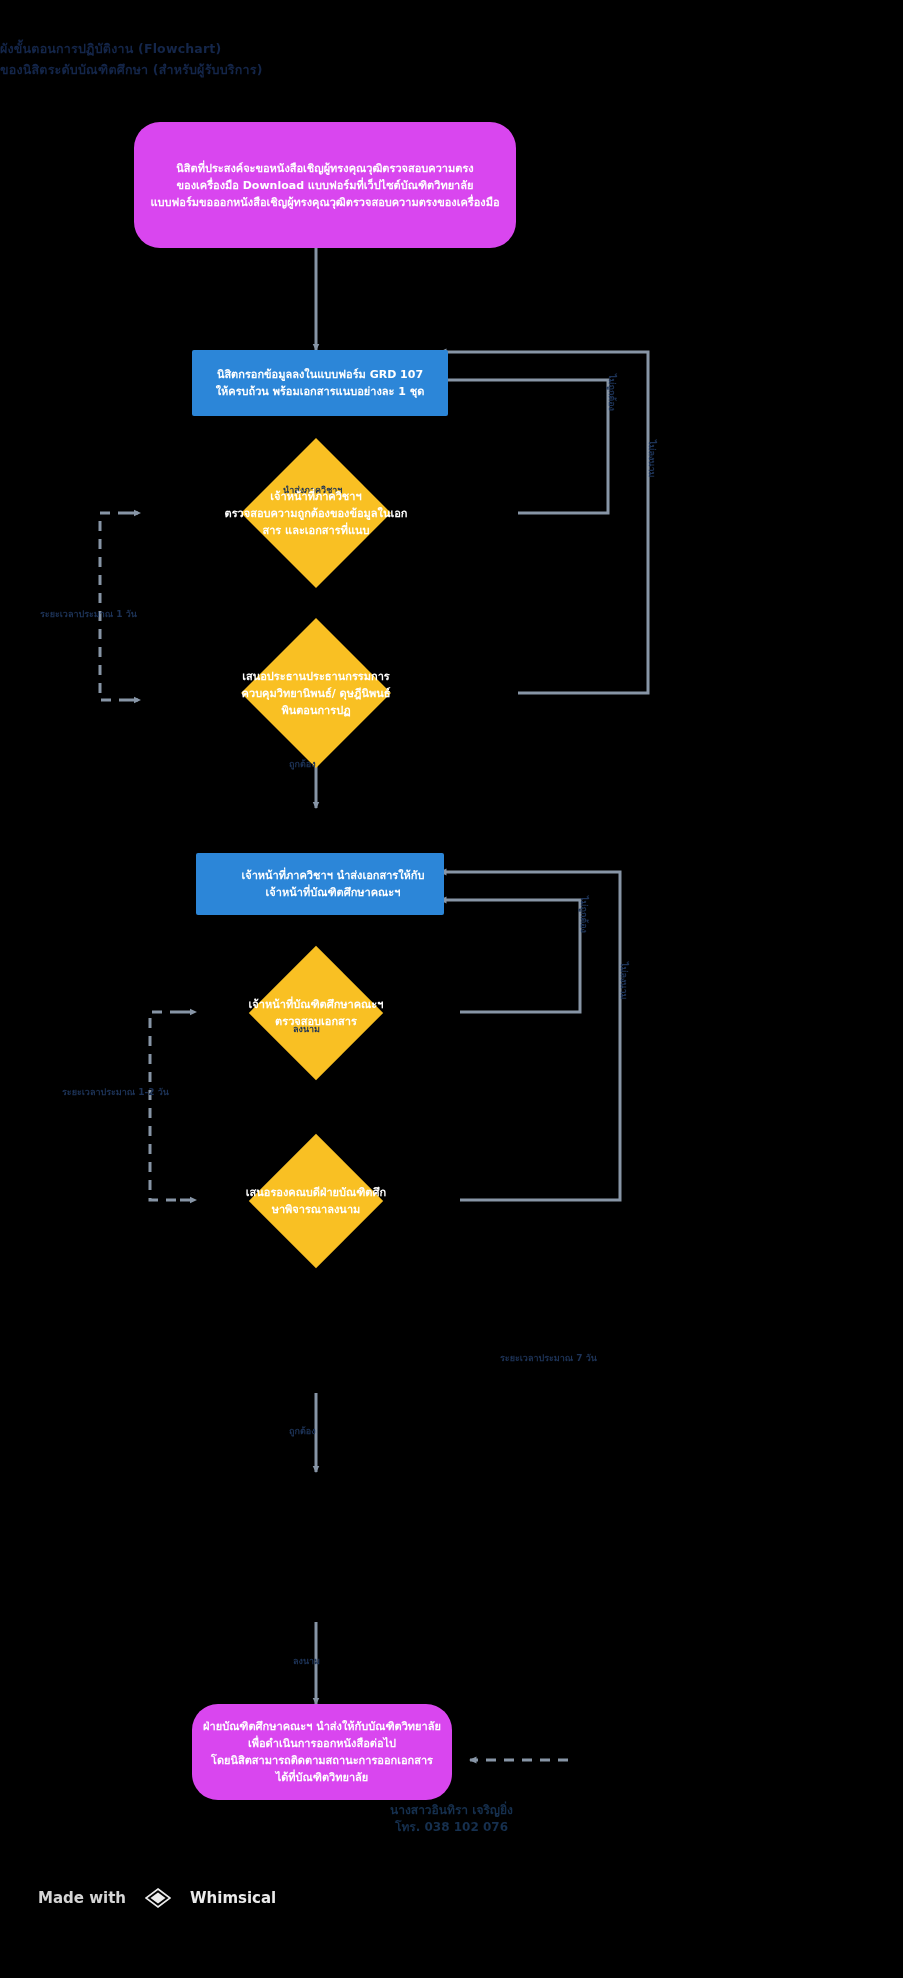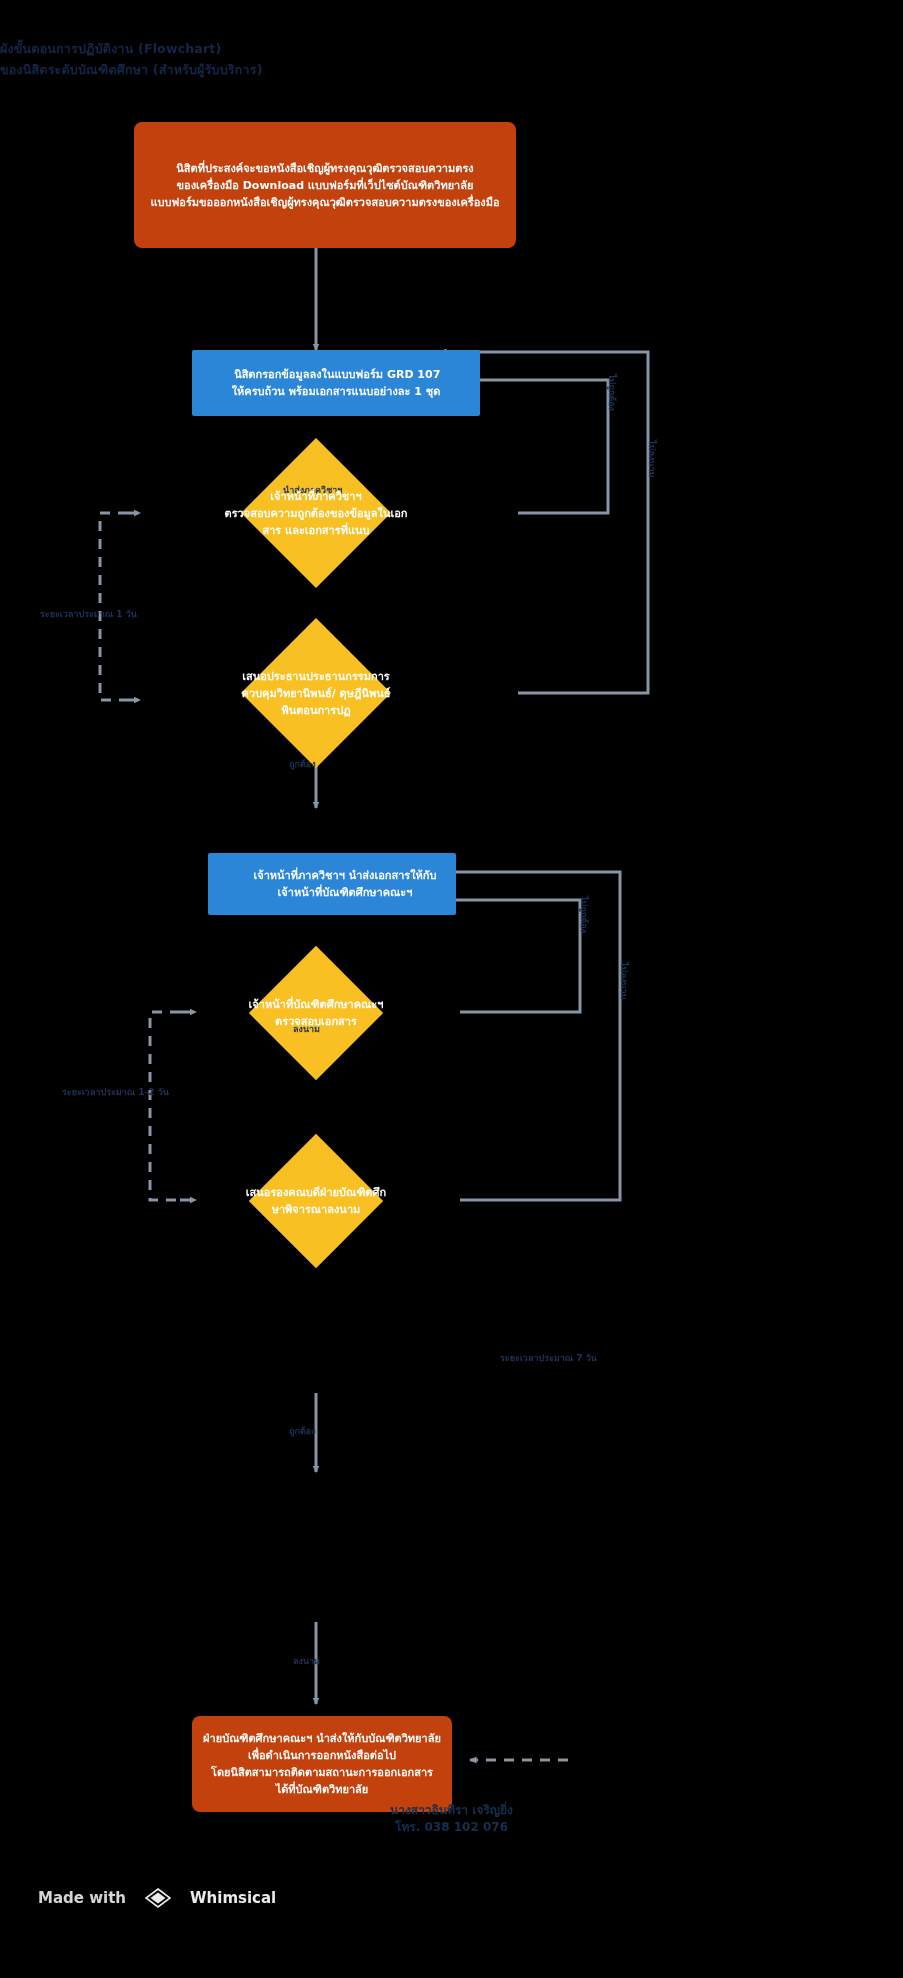--- a/index.html
+++ b/index.html
@@ -39,22 +39,22 @@
     text-align: center;
     color: #ffffff;
     font-weight: bold;
     font-size: 11px;
     line-height: 17px;
   }
   .node .txt { padding: 4px 10px; }
   .node .txt span { display: block; }
 
   .terminator {
-    background: #c2410c;
-    border-radius: 8px;
+    background: #d946ef;
+    border-radius: 26px;
   }
   .process {
     background: #2C86D8;
     border-radius: 2px;
   }
 
   
   .decision { background: transparent; }
   .decision .shape {
     position: absolute;
@@ -181,21 +181,21 @@
   </svg>
 
   <div class="node terminator" style="left:134px; top:122px; width:382px; height:126px;">
     <div class="txt">
       <span>นิสิตที่ประสงค์จะขอหนังสือเชิญผู้ทรงคุณวุฒิตรวจสอบความตรง</span>
       <span>ของเครื่องมือ Download แบบฟอร์มที่เว็ปไซต์บัณฑิตวิทยาลัย</span>
       <span>แบบฟอร์มขอออกหนังสือเชิญผู้ทรงคุณวุฒิตรวจสอบความตรงของเครื่องมือ</span>
     </div>
   </div>
 
-  <div class="node process" style="left:192px; top:350px; width:288px; height:66px;text-align:right;">
+  <div class="node process" style="left:192px; top:350px; width:256px; height:66px;">
     <div class="txt">
       <span>นิสิตกรอกข้อมูลลงในแบบฟอร์ม GRD 107</span>
       <span>ให้ครบถ้วน พร้อมเอกสารแนบอย่างละ 1 ชุด</span>
     </div>
   </div>
 
   <div class="node decision" style="left:116px; top:438px; width:400px; height:150px;">
     <div class="shape" style="width:106px; height:106px;"></div>
     <div class="txt">
       <span>เจ้าหน้าที่ภาควิชาฯ</span>
@@ -206,21 +206,21 @@
 
   <div class="node decision" style="left:116px; top:618px; width:400px; height:150px;">
     <div class="shape" style="width:106px; height:106px;"></div>
     <div class="txt">
       <span>เสนอประธานประธานกรรมการ</span>
       <span>ควบคุมวิทยานิพนธ์/ ดุษฎีนิพนธ์</span>
       <span>พินตอนการปฏ</span>
     </div>
   </div>
 
-  <div class="node process" style="left:208px; top:853px; width:248px; height:62px;padding-left:26px;">
+  <div class="node process" style="left:196px; top:853px; width:248px; height:62px;padding-left:26px;">
     <div class="txt">
       <span>เจ้าหน้าที่ภาควิชาฯ นำส่งเอกสารให้กับ</span>
       <span>เจ้าหน้าที่บัณฑิตศึกษาคณะฯ</span>
     </div>
   </div>
 
   <div class="node decision" style="left:166px; top:945px; width:300px; height:135px;">
     <div class="shape" style="width:95px; height:95px;"></div>
     <div class="txt">
       <span>เจ้าหน้าที่บัณฑิตศึกษาคณะฯ</span>
@@ -229,21 +229,21 @@
   </div>
 
   <div class="node decision" style="left:166px; top:1133px; width:300px; height:135px;">
     <div class="shape" style="width:95px; height:95px;"></div>
     <div class="txt">
       <span>เสนอรองคณบดีฝ่ายบัณฑิตศึก</span>
       <span>ษาพิจารณาลงนาม</span>
     </div>
   </div>
 
-  <div class="node terminator" style="left:192px; top:1704px; width:260px; height:96px;margin-top:12px;">
+  <div class="node terminator" style="left:192px; top:1704px; width:260px; height:96px;">
     <div class="txt">
       <span>ฝ่ายบัณฑิตศึกษาคณะฯ นำส่งให้กับบัณฑิตวิทยาลัย</span>
       <span>เพื่อดำเนินการออกหนังสือต่อไป</span>
       <span>โดยนิสิตสามารถติดตามสถานะการออกเอกสาร</span>
       <span>ได้ที่บัณฑิตวิทยาลัย</span>
     </div>
   </div>
 
   <div class="edge-label" style="left:283px; top:484px;">นำส่งภาควิชาฯ</div>
 

